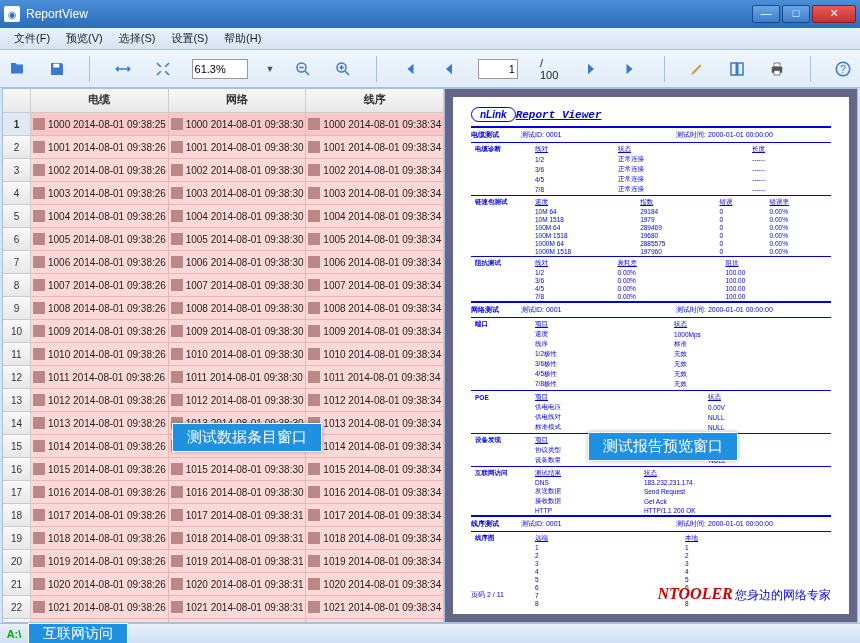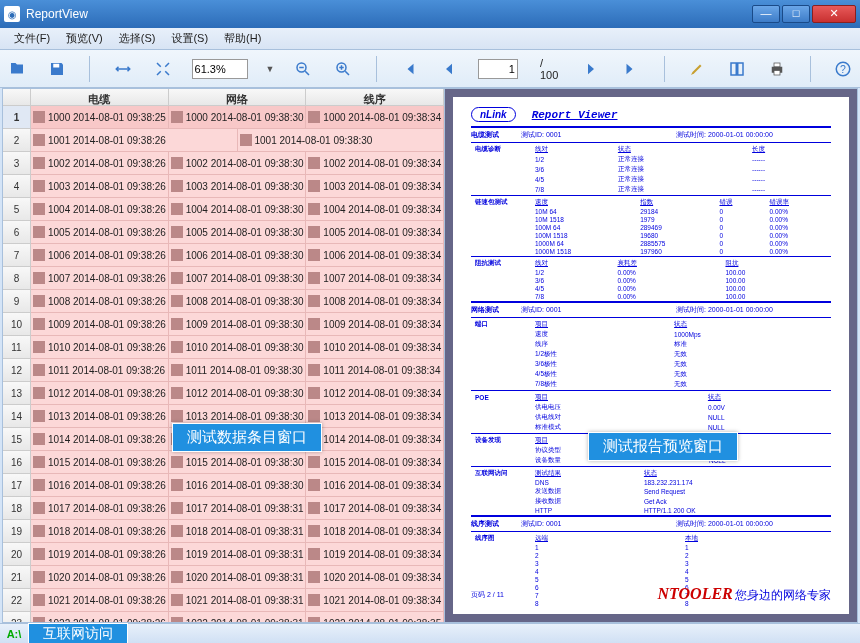--- a/index.html
+++ b/index.html
@@ -18,33 +18,33 @@
 .toolbar .sep { width: 1px; height: 26px; background: #a8c0dc; margin: 0 4px; }
 .toolbar .tbtn { width: 30px; height: 30px; display: flex; align-items: center; justify-content: center; cursor: pointer; border-radius: 3px; font-size: 16px; color: #2a5a9a; }
 .toolbar .zoom { width: 56px; height: 20px; font-size: 11px; border: 1px solid #999; background: #fff; padding: 0 2px; }
 .toolbar .page { width: 40px; height: 20px; font-size: 11px; border: 1px solid #999; background: #fff; text-align: right; padding: 0 2px; }
 .toolbar .pagecount { font-size: 11px; color: #222; margin: 0 4px; }
 
 .content { position: absolute; top: 88px; bottom: 20px; left: 2px; right: 2px; display: flex; background: #fff; border: 1px solid #a8c0dc; }
 .leftpane { width: 442px; border-right: 1px solid #a8c0dc; display: flex; flex-direction: column; overflow: hidden; }
 .rightpane { flex: 1; background: #668; overflow: hidden; position: relative; }
 
-.gridhead { display: flex; height: 17px; background: linear-gradient(#f8f8f8,#e8e8e8); border-bottom: 1px solid #ccc; font-size: 11px; }
+.gridhead { display: flex; height: 24px; background: linear-gradient(#f8f8f8,#e8e8e8); border-bottom: 1px solid #ccc; font-size: 11px; }
 .gridhead .rownum { width: 28px; border-right: 1px solid #ccc; }
 .gridhead .col { flex: 1; text-align: center; line-height: 20px; border-right: 1px solid #ccc; font-weight: bold; color: #333; }
 .gridbody { flex: 1; overflow-y: auto; overflow-x: hidden; }
 .gridrow { display: flex; height: 23px; font-size: 10px; }
 .gridrow .rownum { width: 28px; background: linear-gradient(#f8f8f8,#e8e8e8); border-right: 1px solid #ccc; border-bottom: 1px solid #ccc; text-align: center; line-height: 23px; color: #333; }
 .gridrow.sel .rownum { background: #e0e8f4; font-weight: bold; }
 .gridrow .cell { flex: 1; background: #fcd8d8; border-right: 1px solid #e8b8b8; border-bottom: 1px solid #e8b8b8; display: flex; align-items: center; padding: 0 2px; color: #222; white-space: nowrap; overflow: hidden; }
 .gridrow.sel .cell { background: #f8c8c8; }
 .gridrow .cell .cicon { width: 12px; height: 12px; background: #b88; margin-right: 3px; flex-shrink: 0; }
 
 .preview { position: absolute; top: 8px; left: 8px; right: 8px; bottom: 8px; background: #fff; padding: 10px 18px; font-size: 8px; overflow: hidden; }
-.preview .logo { display: flex; align-items: center; gap: 16px; margin-bottom: 4px; }
+.preview .logo { display: flex; align-items: center; gap: 0; margin-bottom: 4px; }
 .preview .nlink { border: 1px solid #0000dd; border-radius: 10px; padding: 1px 8px; color: #0000dd; font-style: italic; font-size: 10px; font-weight: bold; }
 .preview .viewer { color: #0000dd; font-size: 11px; font-weight: bold; text-decoration: underline; font-style: italic; font-family: "Courier New", monospace; }
 .preview hr { border: none; border-top: 1px solid #0000dd; margin: 1px 0; }
 .preview hr.thick { border-top: 2px solid #0000dd; }
 .preview .secrow { display: flex; color: #0000dd; font-size: 7px; padding: 1px 0; }
 .preview .secrow > div { flex: 1; }
 .preview .secrow .l { flex: 0 0 50px; font-weight: bold; }
 .preview table { width: 100%; border-collapse: collapse; font-size: 6.5px; color: #0000dd; }
 .preview table td { padding: 0.5px 4px; white-space: nowrap; }
 .preview table td:first-child { width: 60px; }
@@ -182,20 +182,21 @@
         <div class="gridrow sel">
           <div class="rownum">1</div>
           <div class="cell"><span class="cicon"></span>1000 2014-08-01 09:38:25</div>
           <div class="cell"><span class="cicon"></span>1000 2014-08-01 09:38:30</div>
           <div class="cell"><span class="cicon"></span>1000 2014-08-01 09:38:34</div>
         </div>
         <div class="gridrow">
           <div class="rownum">2</div>
           <div class="cell"><span class="cicon"></span>1001 2014-08-01 09:38:26</div>
           <div class="cell"><span class="cicon"></span>1001 2014-08-01 09:38:30</div>
+          <div class="cell"><span class="cicon"></span>1001 2014-08-01 09:38:34</div>
         </div>
         <div class="gridrow">
           <div class="rownum">3</div>
           <div class="cell"><span class="cicon"></span>1002 2014-08-01 09:38:26</div>
           <div class="cell"><span class="cicon"></span>1002 2014-08-01 09:38:30</div>
           <div class="cell"><span class="cicon"></span>1002 2014-08-01 09:38:34</div>
         </div>
         <div class="gridrow">
           <div class="rownum">4</div>
           <div class="cell"><span class="cicon"></span>1003 2014-08-01 09:38:26</div>

